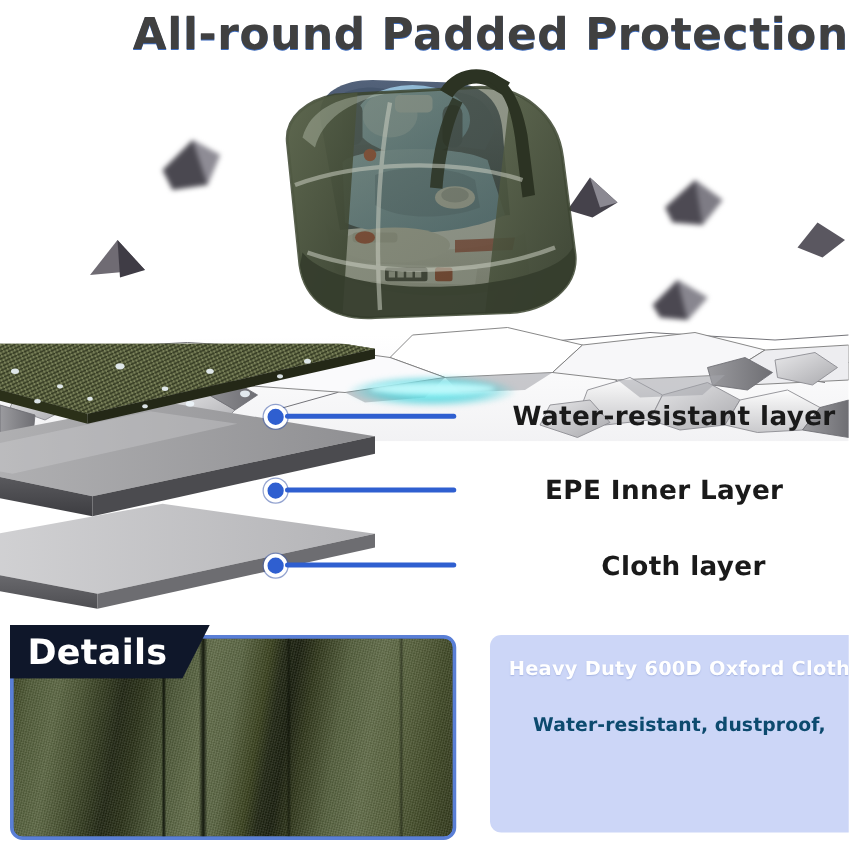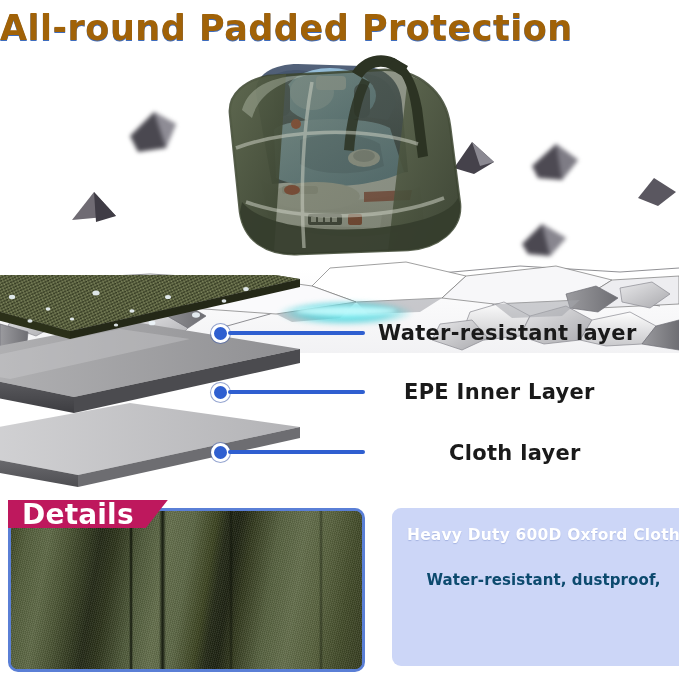--- a/index.html
+++ b/index.html
@@ -4,24 +4,24 @@
 <style>
   html,body{margin:0;padding:0;background:#fff;}
   body{
     width:679px;height:679px;overflow:hidden;position:relative;
     font-family:"DejaVu Sans", sans-serif;
   }
   #stage{position:absolute;inset:0;width:679px;height:679px;background:#ffffff;}
 
   
   .title{
-    position:absolute;left:0;top:8px;width:679px;text-align:left;
+    position:absolute;left:0;top:8px;width:679px;text-align:right;
     font-family:"DejaVu Sans", sans-serif;
     font-size:35px;font-weight:bold;letter-spacing:.5px;
-    color:#a16207;
+    color:#404040;
     text-shadow:0 1px 0 #3e6cbd;
     white-space:nowrap;
   }
 
   
   .hero{position:absolute;left:0;top:48px;width:679px;height:250px;}
 
   
   .shard{position:absolute;}
   .shard svg{display:block;}
@@ -56,20 +56,21 @@
     box-sizing:border-box;
   }
   .callout-line{
     position:absolute;height:4px;background:#2f5fd0;border-radius:2px;
   }
   .callout-label{
     position:absolute;white-space:nowrap;
     font-family:"DejaVu Sans", sans-serif;
     font-size:21px;font-weight:bold;color:#1a1a1a;
     letter-spacing:.3px;
+    margin-left:32px;
   }
 
   
   .details-wrap{position:absolute;left:0;top:498px;width:679px;height:181px;}
 
   .photo{
     position:absolute;left:8px;top:10px;width:357px;height:164px;
     border:3px solid #5a7fd6;border-radius:10px;
     box-sizing:border-box;overflow:hidden;
     background:#3d4730;
@@ -91,24 +92,24 @@
         #31381c 65%, #545f3d 72%, #626d4a 79%,
         #56603c 86%, #414a28 93%, #343b1e 100%);
   }
   .photo .seam{
     position:absolute;top:-4%;height:108%;width:4px;
     background:linear-gradient(90deg, rgba(0,0,0,0) 0%, rgba(10,14,6,.75) 45%, rgba(10,14,6,.8) 55%, rgba(0,0,0,0) 100%);
     filter:blur(.6px);
   }
 
   .details-badge{
-    position:absolute;left:8px;top:2px;height:28px;
+    position:absolute;left:8px;top:2px;height:43px;
     padding:0 34px 0 14px;
     display:flex;align-items:center;
-    background:#be185d;
+    background:#0f172a;
     color:#ffffff;
     font-family:"DejaVu Sans", sans-serif;
     font-size:28px;font-weight:bold;letter-spacing:.2px;
     clip-path:polygon(0 0, 100% 0, calc(100% - 22px) 100%, 0 100%);
     z-index:5;
   }
 
   .info-panel{
     position:absolute;left:368px;top:10px;width:303px;height:158px;
     background:#ccd6f7;border-radius:9px;box-sizing:border-box;

